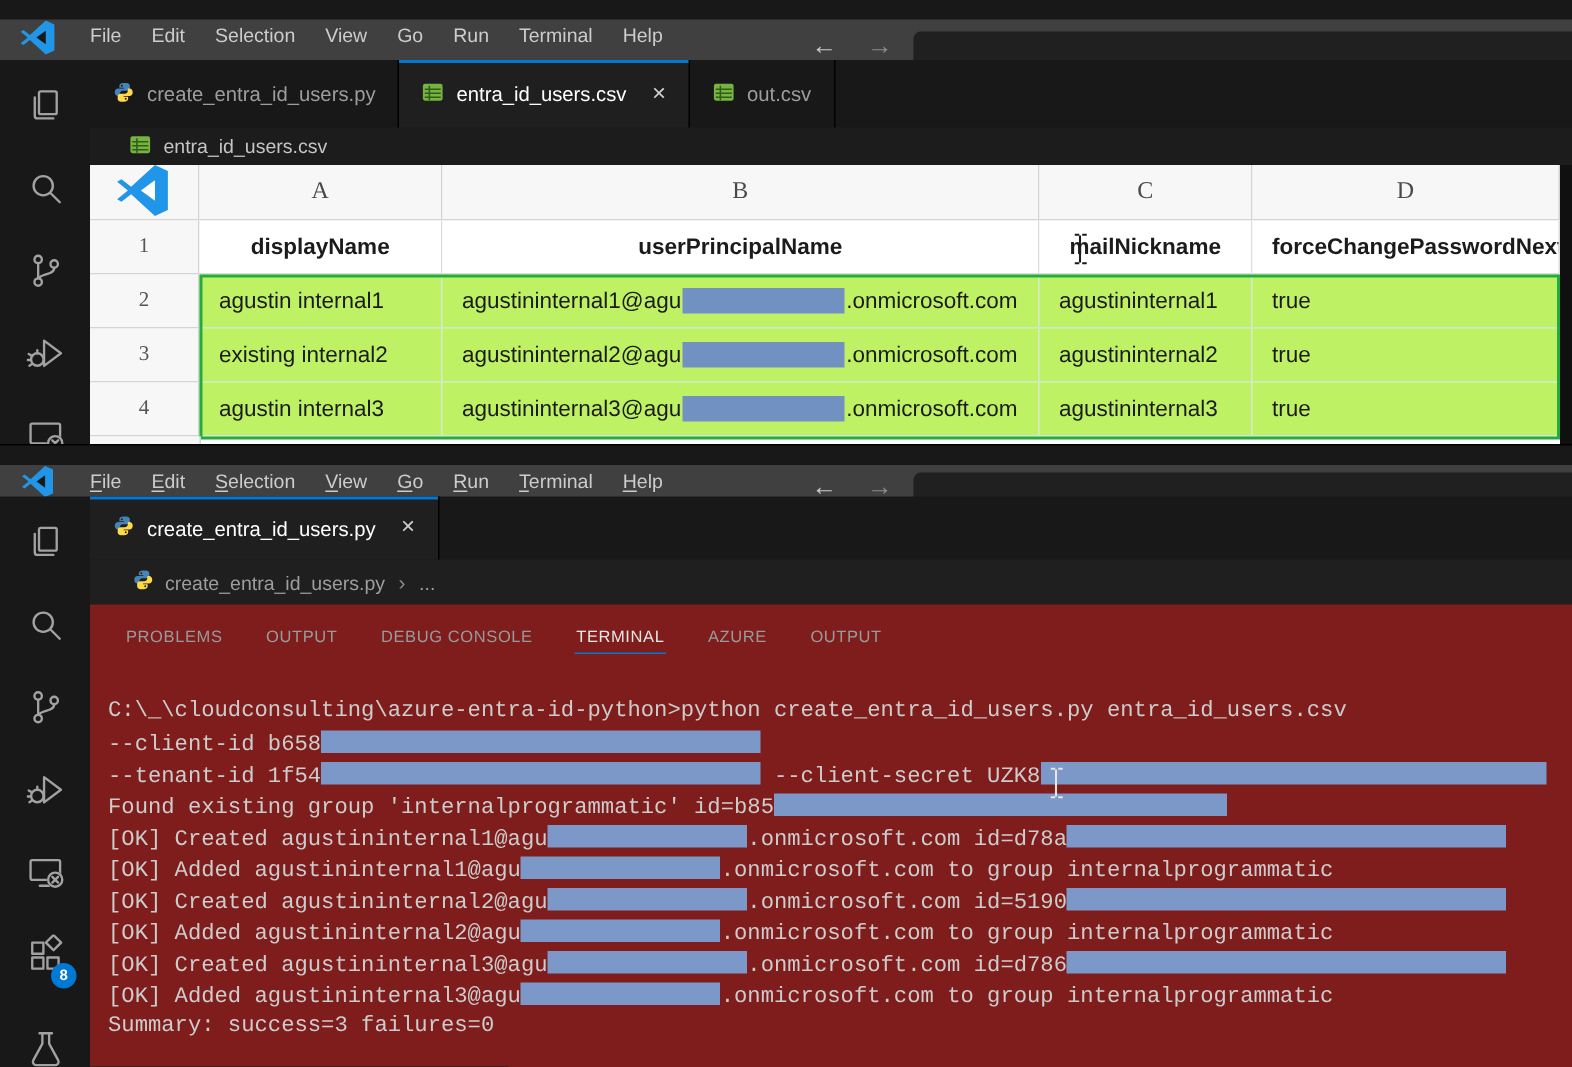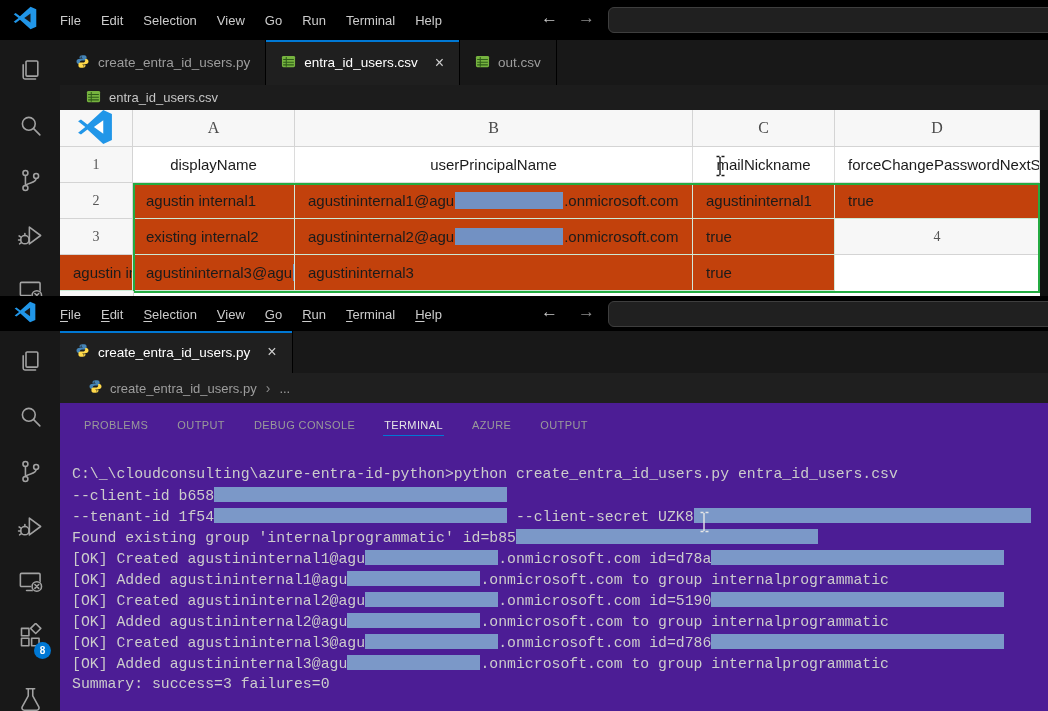--- a/index.html
+++ b/index.html
@@ -3,21 +3,21 @@
 <meta charset="utf-8">
 <style>
   html,body{margin:0;padding:0}
   body{width:1048px;height:711px;position:relative;overflow:hidden;background:#181818;
        font-family:"Liberation Sans",sans-serif;-webkit-font-smoothing:antialiased}
   .win{position:absolute;left:0;width:1048px;overflow:hidden}
   #win-top{top:0;height:296px;background:#181818}
   #win-bottom{top:296px;height:415px;background:#181818;border-top:1px solid #000}
 
   
-  .titlebar{position:absolute;left:0;right:0;top:0;display:flex;align-items:center;background:#000000}
+  .titlebar{position:absolute;left:0;right:0;top:13px;display:flex;align-items:flex-start;background:#404040}
   #win-top .titlebar{height:40px}
   #win-bottom .titlebar{height:34px}
   .logo-box{width:50px;display:flex;justify-content:center;align-items:center}
   .menubar{display:flex;color:#cccccc;font-size:13px}
   .mi{padding:3px 10px;border-radius:5px;cursor:default}
   .mi u{text-decoration-thickness:1px;text-underline-offset:2px}
   .nav-arrows{position:absolute;display:flex;gap:20px;font-size:17px;color:#c8c8c8}
   #win-top .nav-arrows{left:541px;top:8px}
   #win-bottom .nav-arrows{left:541px;top:5px}
   .arrow-fwd{color:#8b8b8b}
@@ -58,33 +58,33 @@
   .right-strip{position:absolute;left:980px;right:0;top:70px;bottom:0;background:#101010}
   .sheet{display:grid;grid-template-columns:73px 162px 398px 142px 205px;
          grid-template-rows:37px 36px 36px 36px 36px;position:relative;font-size:15px}
   .hc{background:#f7f7f7;border-right:1px solid #d4d4d4;border-bottom:1px solid #d4d4d4;
       display:flex;align-items:center;justify-content:center;color:#4a4a4a;
       font-family:"Liberation Serif",serif;font-size:16px}
   .hc.rn{font-size:14px;color:#555}
   .cell{background:#fff;border-right:1px solid #dcdcdc;border-bottom:1px solid #dcdcdc;
         display:flex;align-items:center;padding:0 13px;white-space:nowrap;overflow:hidden}
   .cell.center{justify-content:center}
-  .cell.bold{font-weight:normal}
-  .cell.grn{background:#c2410c;border-bottom-color:#cde8d4;border-right-color:#d3e8d8}
+  .cell.bold{font-weight:bold}
+  .cell.grn{background:#bef264;border-bottom-color:#cde8d4;border-right-color:#d3e8d8}
   .redact{display:inline-block;background:#7291c3;height:17px;width:108px;margin:0 1px;flex:none}
   .sel-overlay{position:absolute;left:73px;top:73px;width:907px;height:110px;
                border:2px solid #24ab41;box-sizing:border-box;pointer-events:none}
   .rh-ext{position:absolute;left:0;top:181px;width:73px;height:5px;background:#f7f7f7;border-right:1px solid #d4d4d4}
   .corner-logo{width:38px;height:38px}
 
   
   .breadcrumb{height:30px;background:#1f1f1f;display:flex;align-items:center;gap:7px;
               padding-left:28px;color:#9d9d9d;font-size:13px}
   .bc-sep{font-size:14px;color:#8a8a8a;margin:0 2px}
-  .panel{position:absolute;left:0;right:0;top:72px;bottom:0;background:#4c1d95}
+  .panel{position:absolute;left:0;right:0;top:72px;bottom:0;background:#7f1d1d}
   .panel-tabs{height:44px;display:flex;align-items:center;padding-left:23px}
   .ptab{margin-right:27px;font-size:11px;letter-spacing:.4px;color:#9a9a9a;padding:5px 1px;white-space:nowrap}
   .ptab.active{color:#e6e6e6;border-bottom:1.5px solid #0078d4;padding-bottom:3.5px}
   .term{position:absolute;left:0;right:0;top:44px;bottom:0;padding:17px 0 0 12px;
         font-family:"Liberation Mono","DejaVu Sans Mono",monospace;font-size:14.8px;line-height:21px;
         color:#cccccc;white-space:pre;overflow:hidden}
   .tline{height:21px}
   .tredact{display:inline-block;background:#7b98c8;height:15px;transform:translateY(2px)}
 
   
@@ -209,20 +209,21 @@
           <div class="cell bold center">mailNickname</div>
           <div class="cell bold">forceChangePasswordNextS</div>
           <div class="hc rn">2</div>
           <div class="cell grn">agustin internal1</div>
           <div class="cell grn">agustininternal1@agu<span class="redact"></span>.onmicrosoft.com</div>
           <div class="cell grn">agustininternal1</div>
           <div class="cell grn">true</div>
           <div class="hc rn">3</div>
           <div class="cell grn">existing internal2</div>
           <div class="cell grn">agustininternal2@agu<span class="redact"></span>.onmicrosoft.com</div>
+          <div class="cell grn">agustininternal2</div>
           <div class="cell grn">true</div>
           <div class="hc rn">4</div>
           <div class="cell grn">agustin internal3</div>
           <div class="cell grn">agustininternal3@agu<span class="redact"></span>.onmicrosoft.com</div>
           <div class="cell grn">agustininternal3</div>
           <div class="cell grn">true</div>
         </div>
       <div class="sel-overlay"></div>
       <div class="rh-ext"></div>
     </div>

